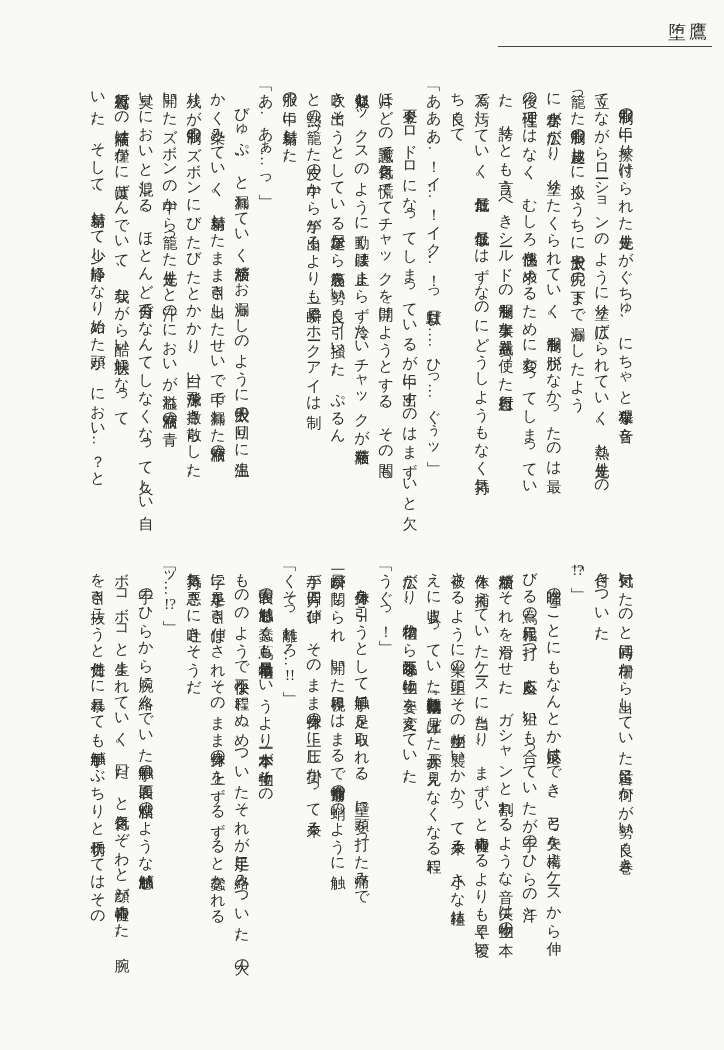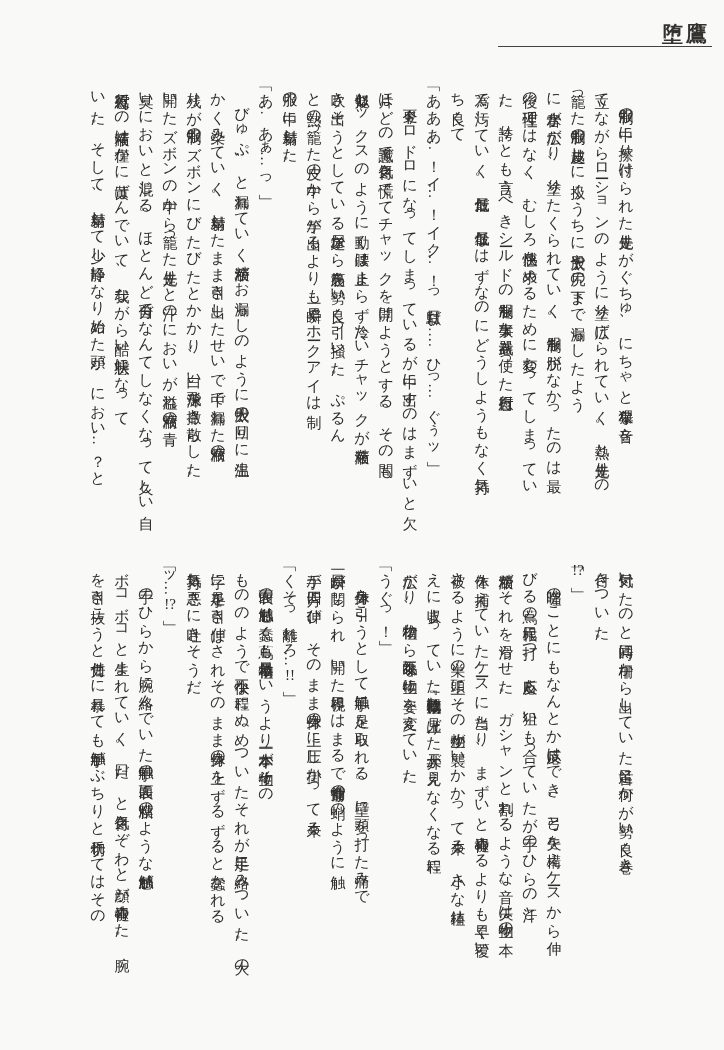--- a/index.html
+++ b/index.html
@@ -8,22 +8,22 @@
     width:724px; height:1050px;
     margin:0 auto;
     background:#f9f9f7;
     font-family:"Liberation Serif","DejaVu Serif",serif;
     color:#2e2d2b;
     overflow:hidden;
   }
   .page-title {
     position:absolute;
     top:20px; right:14px;
-    font-size:21px;
-    font-weight:bold;
+    font-size:18px;
+    font-weight:normal;
     letter-spacing:3px;
     color:#33322f;
   }
   .header-rule {
     position:absolute;
     top:46px; left:498px;
     width:214px; height:0;
     border-top:1.5px solid #44433f;
   }
   .tblock {

